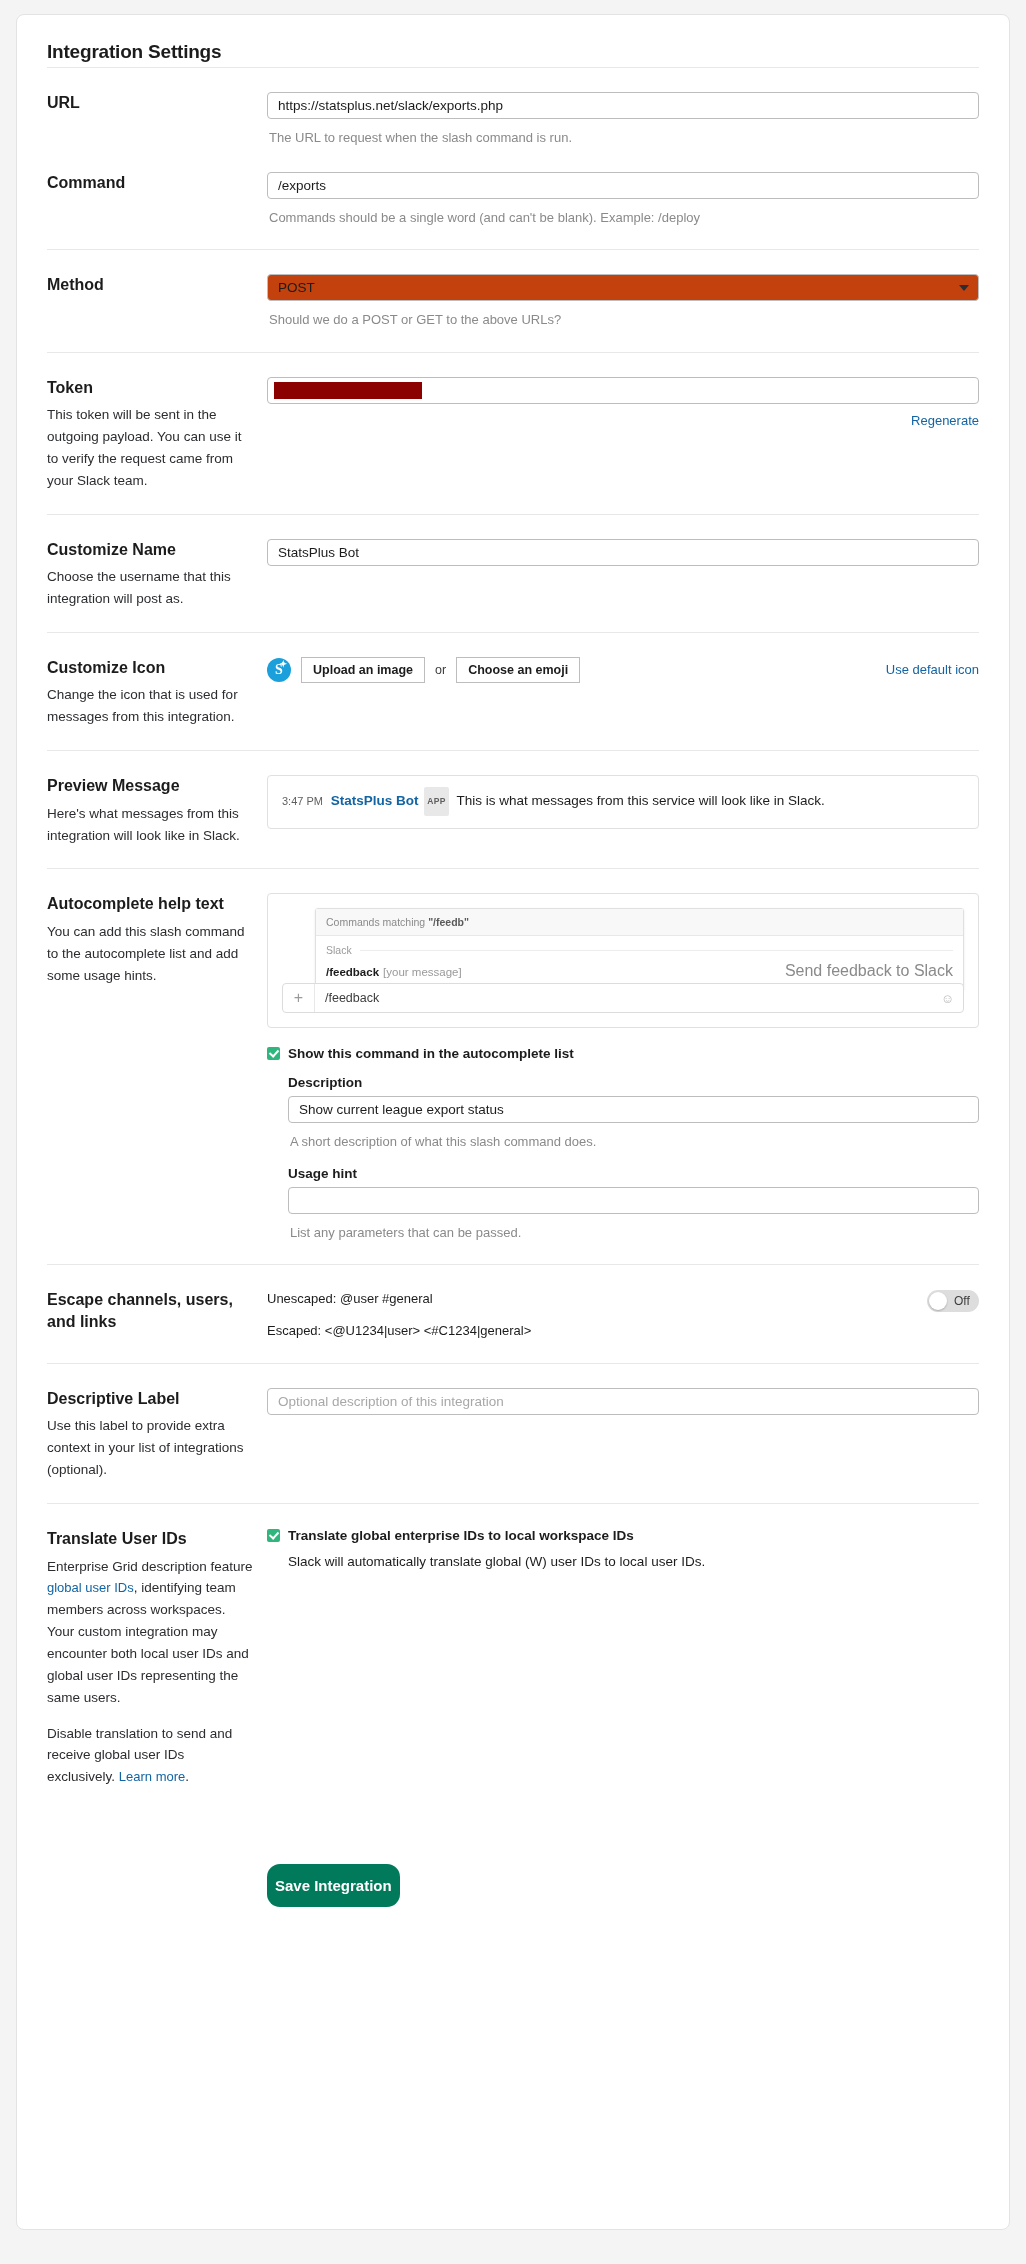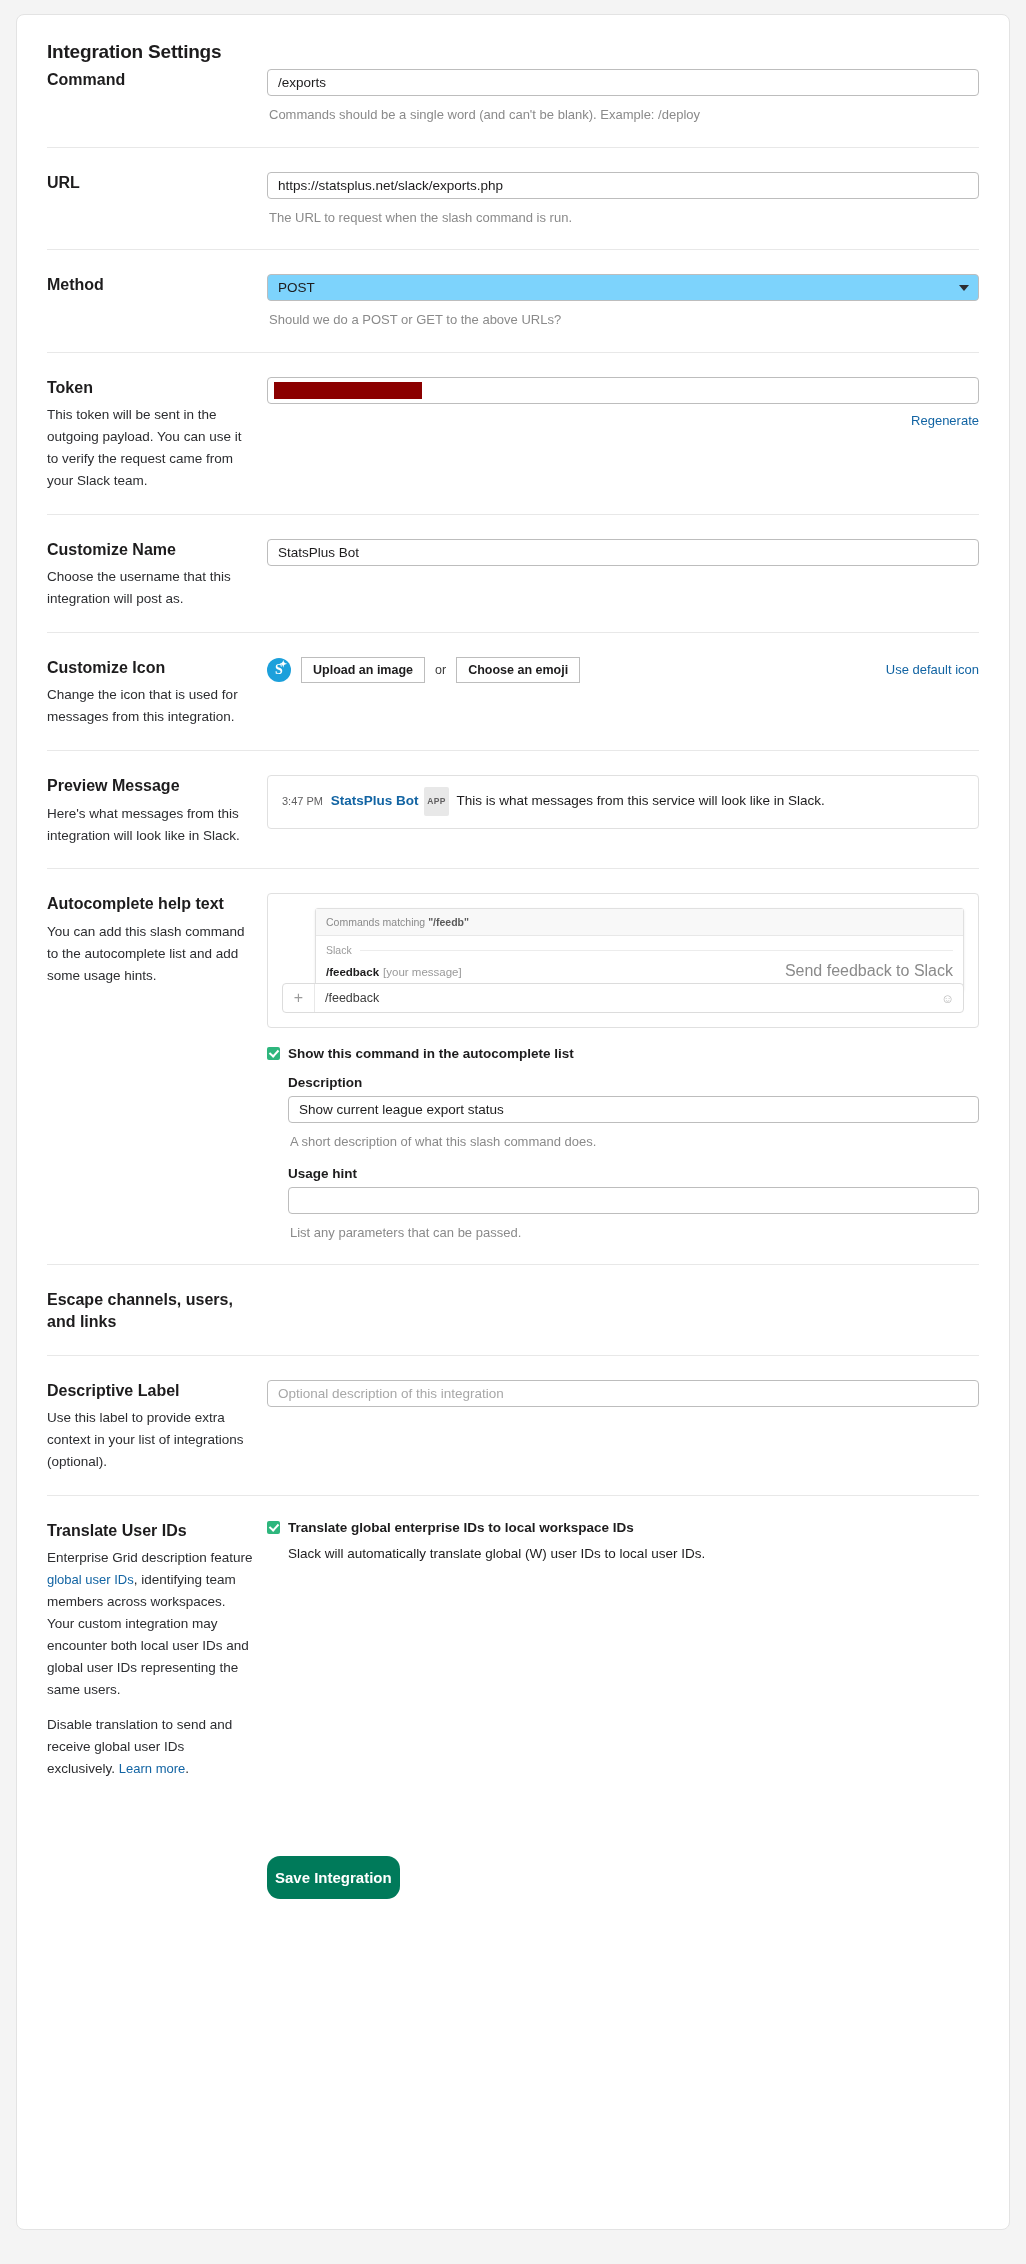--- a/index.html
+++ b/index.html
@@ -88,21 +88,21 @@
     outline: none;
   }
   .input::placeholder { color: #a8a8a8; }
 
   .select-wrap { position: relative; width: 100%; }
   .select {
     width: 100%;
     height: 27px;
     border: 1px solid #bdbdbd;
     border-radius: 4px;
-    background: #7dd3fc;
+    background: #c2410c;
     font-size: 13.5px;
     color: #1d1c1d;
     padding: 0 11px 0 10px;
     line-height: 25px;
     display: flex;
     align-items: center;
   }
   .caret {
     position: absolute;
     right: 10px; top: 50%;
@@ -387,37 +387,37 @@
   }
 </style>
 </head>
 <body>
 
 <div class="page">
   <div class="card">
 
     <div class="card-title">Integration Settings</div>
 
+    <div class="row sep">
+      <div class="col-left">
+        <div class="label nomargin">URL</div>
+      </div>
+      <div class="col-right">
+        <input class="input" type="text" value="https://statsplus.net/slack/exports.php" style="">
+        <div class="helper-under">The URL to request when the slash command is run.</div>
+      </div>
+    </div>
+
     <div class="row first">
       <div class="col-left">
         <div class="label nomargin">Command</div>
       </div>
       <div class="col-right">
         <input class="input" type="text" value="/exports" style="">
         <div class="helper-under">Commands should be a single word (and can't be blank). Example: /deploy</div>
-      </div>
-    </div>
-
-    <div class="row sep">
-      <div class="col-left">
-        <div class="label nomargin">URL</div>
-      </div>
-      <div class="col-right">
-        <input class="input" type="text" value="https://statsplus.net/slack/exports.php" style="">
-        <div class="helper-under">The URL to request when the slash command is run.</div>
       </div>
     </div>
 
     <div class="row sep">
       <div class="col-left">
         <div class="label nomargin">Method</div>
       </div>
       <div class="col-right">
         <div class="select-wrap">
           <div class="select">
@@ -534,20 +534,32 @@
           <div class="helper-under">List any parameters that can be passed.</div>
         </div>
 
       </div>
     </div>
 
     <div class="row sep">
       <div class="col-left">
         <div class="label nomargin">Escape channels, users, and links</div>
       </div>
+      <div class="col-right">
+        <div class="escape-right">
+          <div class="escape-lines">
+            <div class="escape-line">Unescaped: @user #general</div>
+            <div class="escape-line">Escaped: &lt;@U1234|user&gt; &lt;#C1234|general&gt;</div>
+          </div>
+          <div class="toggle">
+            <span class="toggle-knob"></span>
+            <span class="toggle-text">Off</span>
+          </div>
+        </div>
+      </div>
     </div>
 
     <div class="row sep">
       <div class="col-left">
         <div class="label">Descriptive Label</div>
         <p class="helper-left">Use this label to provide extra context in your list of integrations (optional).</p>
       </div>
       <div class="col-right">
         <input class="input" type="text" placeholder="Optional description of this integration" style="">
       </div>

